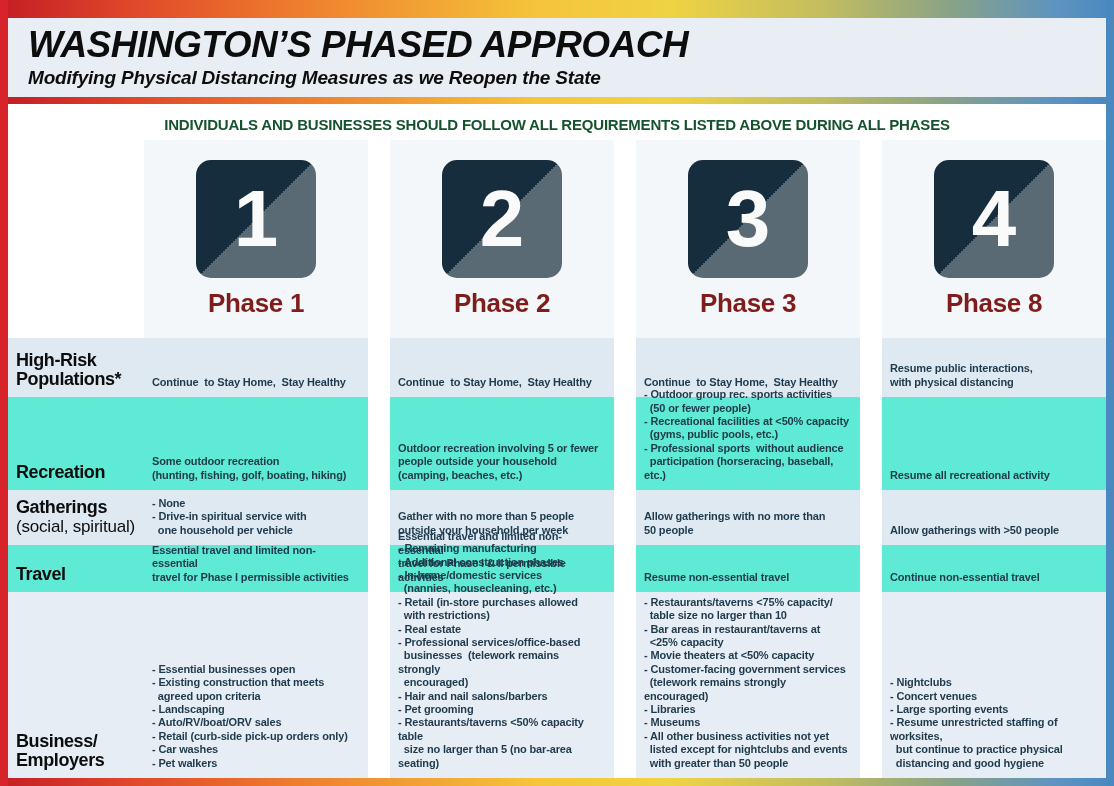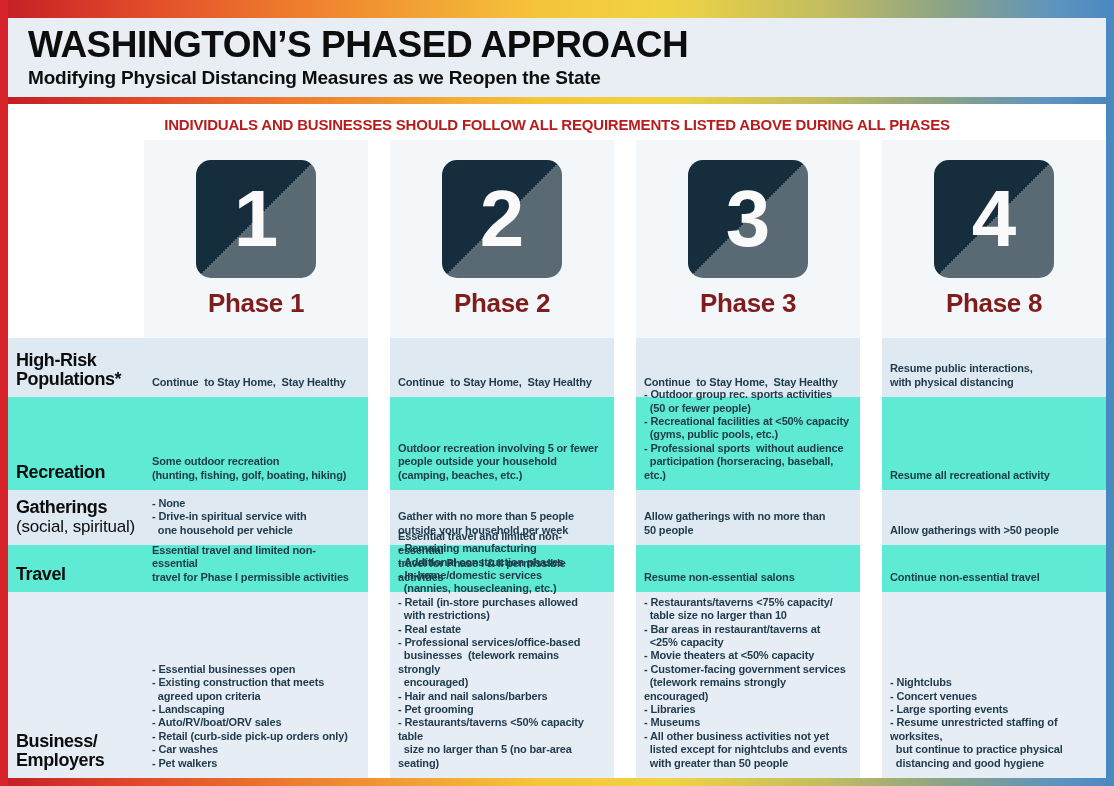--- a/index.html
+++ b/index.html
@@ -13,29 +13,29 @@
   
   .bar-top{position:absolute;left:0;top:0;width:1114px;height:18px;
     background:linear-gradient(90deg,#c41e25 0%,#e0482a 12%,#ee7b2d 26%,#f5c43a 48%,#efd343 60%,#c2bd60 74%,#8ba386 85%,#5d93c1 95%,#4a88c0 100%);}
   .bar-bottom{position:absolute;left:0;bottom:0;width:1114px;height:8px;
     background:linear-gradient(90deg,#c41e25 0%,#e0482a 12%,#ee7b2d 26%,#f5c43a 48%,#efd343 60%,#c2bd60 74%,#8ba386 85%,#5d93c1 95%,#4a88c0 100%);}
   .bar-left{position:absolute;left:0;top:0;width:8px;height:786px;background:#d7232a;}
   .bar-right{position:absolute;right:0;top:0;width:8px;height:786px;background:#4a88c0;}
 
   
   .titleband{position:absolute;left:8px;right:8px;top:18px;height:79px;
-    background:#e9eef4;padding:8px 0 0 20px;box-sizing:border-box;}
+    background:#e9eef4;padding:8px 0 0 20px;box-sizing:border-box;font-style:italic;}
   .title{font-size:37px;font-weight:bold;color:#0d0d0d;letter-spacing:-0.5px;line-height:1.05;}
   .subtitle{font-size:19px;font-weight:bold;color:#0d0d0d;letter-spacing:-0.2px;margin-top:2px;}
   .divider{position:absolute;left:8px;right:8px;top:97px;height:7px;
     background:linear-gradient(90deg,#c41e25 0%,#e0482a 12%,#ee7b2d 26%,#f5c43a 48%,#efd343 60%,#c2bd60 74%,#8ba386 85%,#5d93c1 95%,#4a88c0 100%);}
 
   
   .notice{position:absolute;left:8px;right:8px;top:112px;height:26px;
-    text-align:center;font-size:15px;font-weight:bold;color:#b91c1c;letter-spacing:-0.2px;line-height:26px;}
+    text-align:center;font-size:15px;font-weight:bold;color:#14532d;letter-spacing:-0.2px;line-height:26px;}
 
   
   .grid{position:absolute;left:8px;top:140px;width:1098px;height:638px;
     display:grid;
     grid-template-columns:136px 224px 22px 224px 22px 224px 22px 224px;
     grid-template-rows:198px 59px 93px 55px 47px 186px;
     background:#ffffff;}
   .cell{box-sizing:border-box;display:flex;align-items:flex-end;
     padding:4px 7px 8px 8px;}
   .cell-inner{font-size:11px;font-weight:bold;color:#1e3a4c;line-height:1.22;
@@ -173,21 +173,21 @@
     </div>
     <div class="cell bg-light c2 r5">
       <div class="cell-inner">Essential travel and limited non-essential
 travel for Phase I permissible activities</div>
     </div>
     <div class="cell bg-light c3 r5">
       <div class="cell-inner">Essential travel and limited non-essential
 travel for Phase I &amp; II permissible activities</div>
     </div>
     <div class="cell bg-light c4 r5">
-      <div class="cell-inner">Resume non-essential salons</div>
+      <div class="cell-inner">Resume non-essential travel</div>
     </div>
     <div class="cell bg-light c5 r5">
       <div class="cell-inner">Continue non-essential travel</div>
     </div>
 
     <div class="cell labelcell bg-biz c1 r6">
       <div class="rowlabel">Business/
 Employers</div>
     </div>
     <div class="cell bg-biz c2 r6">

